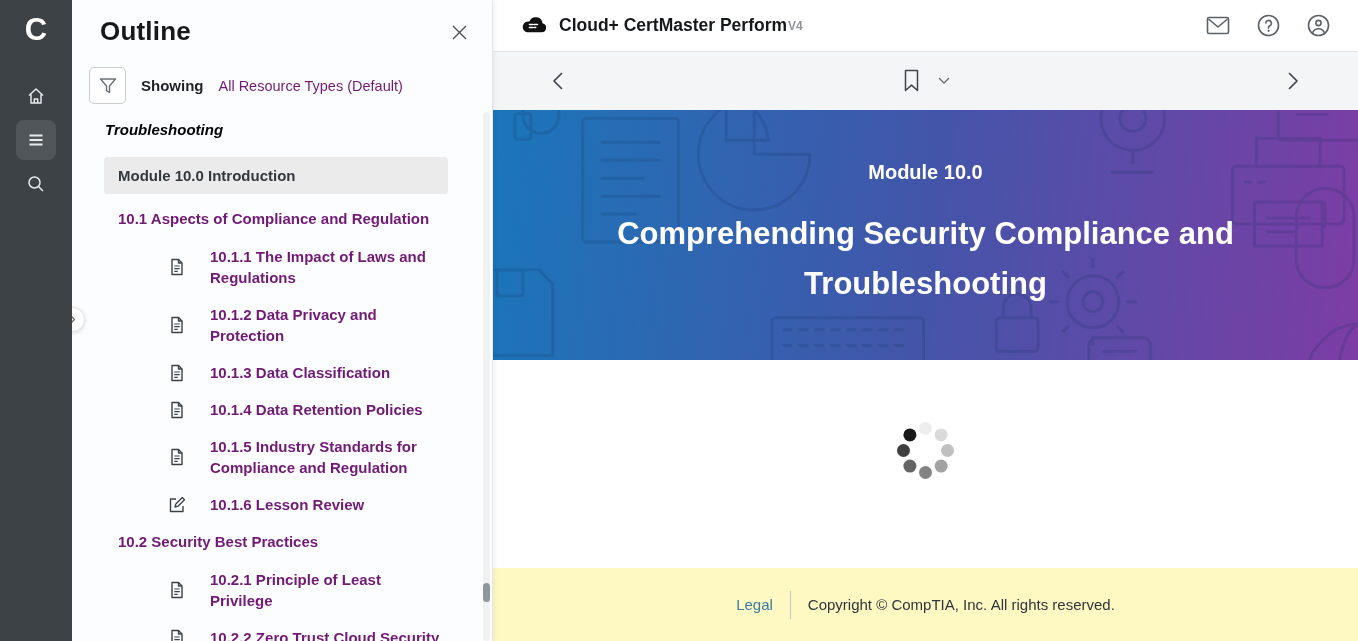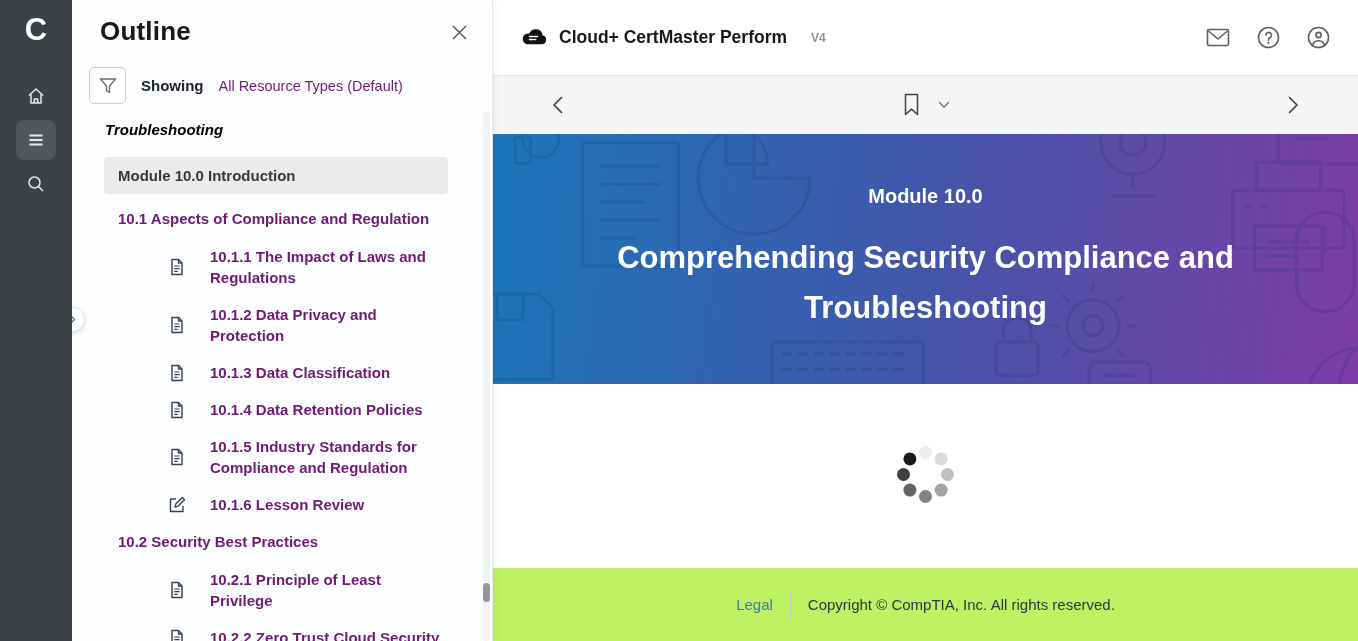--- a/index.html
+++ b/index.html
@@ -38,44 +38,44 @@
   .row.section{margin-top:2px; margin-bottom:17px;}
   .row-icon{flex-shrink:0; color:#3a4149; display:flex;}
 
   .scroll-track{position:absolute; right:2px; top:112px; bottom:0; width:7px; background:#f0f1f2; border-radius:4px;}
   .scroll-thumb{position:absolute; top:471px; left:0; width:7px; height:19px; background:#8f979d; border-radius:4px; cursor:pointer;}
 
   .panel-toggle{position:absolute; left:-12px; top:307px; width:25px; height:25px; background:#fff; border:1px solid #e2e4e6; border-radius:50%; box-shadow:0 1px 4px rgba(0,0,0,.14); display:flex; align-items:center; justify-content:center; color:#6a6f74; cursor:pointer; z-index:6;}
 
   
   .main{flex:1; min-width:0; display:flex; flex-direction:column; background:#fff;}
-  .main-header{height:76px; flex-shrink:0; border-bottom:1px solid #e4e6e8; display:flex; align-items:center; padding:0 28px;}
+  .main-header{height:52px; flex-shrink:0; border-bottom:1px solid #e4e6e8; display:flex; align-items:center; padding:0 28px;}
   .app-icon{color:#111; margin-right:11px; display:flex;}
   .app-title{font-size:17.5px; font-weight:bold; color:#16181a;}
-  .app-version{font-size:12px; color:#8f9397; margin-left:24px; font-weight:bold;}
+  .app-version{font-size:12px; color:#8f9397; margin-left:1px; font-weight:bold;}
   .header-actions{margin-left:auto; display:flex; align-items:center; gap:27px; color:#5c6165;}
   .hdr-btn{cursor:pointer; display:flex;}
 
   .navbar{height:58px; flex-shrink:0; background:#f4f5f6; display:flex; align-items:center; padding:0 58px; position:relative;}
   .nav-prev,.nav-next{color:#3f444a; cursor:pointer; display:flex;}
   .nav-next{margin-left:auto;}
   .bookmark-group{position:absolute; left:50%; transform:translateX(-50%); display:flex; align-items:center; gap:17px;}
   .bookmark-btn{color:#3f444a; cursor:pointer; display:flex;}
   .bookmark-caret{color:#6a6f74; cursor:pointer; display:flex;}
 
   .banner{height:250px; flex-shrink:0; position:relative; overflow:hidden; background:linear-gradient(97deg,var(--banner-from) 0%,var(--banner-mid) 50%,var(--banner-to) 100%); display:flex; flex-direction:column; align-items:center; justify-content:center; text-align:center; color:#fff;}
   .doodles{position:absolute; inset:0; width:100%; height:100%; opacity:.16;}
   .banner-module{position:relative; font-size:20px; font-weight:bold; margin-bottom:25px;}
   .banner-title{position:relative; font-size:31px; font-weight:bold; line-height:50px; max-width:700px;}
 
   .content{flex:1; position:relative; background:#fff;}
   .spinner{position:absolute; left:50%; top:90px; width:0; height:0;}
   .spinner i{position:absolute; width:13px; height:13px; border-radius:50%; background:#1a1a1a; margin:-6.5px;}
 
-  .footer{height:73px; flex-shrink:0; background:#bef264; display:flex; align-items:center; justify-content:center; gap:17px; font-size:15px;}
+  .footer{height:73px; flex-shrink:0; background:#fef9c3; display:flex; align-items:center; justify-content:center; gap:17px; font-size:15px;}
   .legal-link{color:var(--link); cursor:pointer;}
   .footer-sep{width:1px; height:28px; background:#c3c7cb;}
   .copyright{color:#2f353a;}
 </style>
 </head>
 <body>
 
 <svg width="0" height="0" style="position:absolute" aria-hidden="true">
   <symbol id="ic-doc" viewBox="0 0 18 18">
     <path d="M4 1.5h6.5L14 5v11.5H4z" fill="none" stroke="currentColor" stroke-width="1.4" stroke-linejoin="round"></path>

